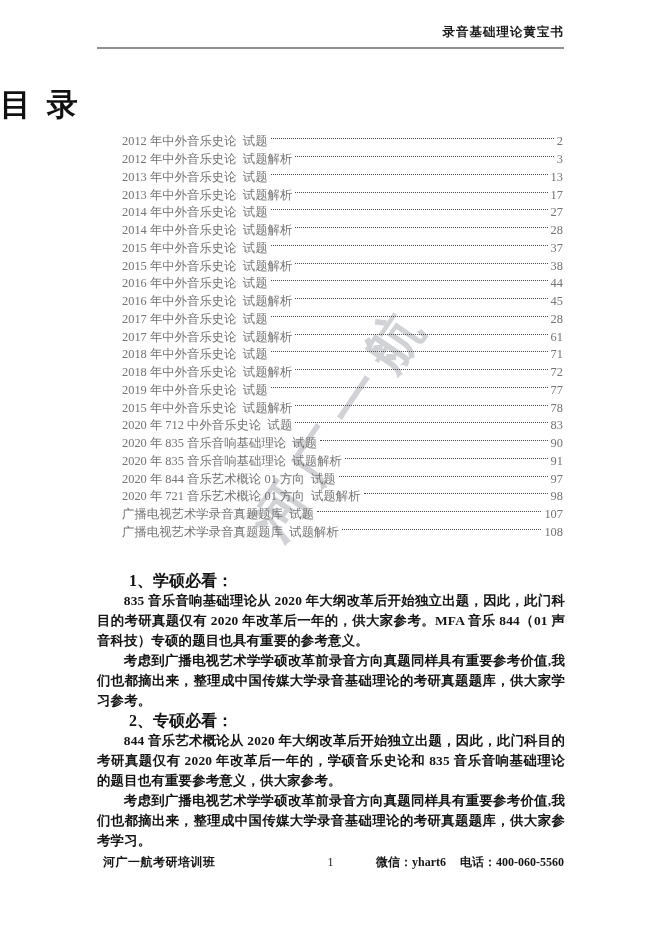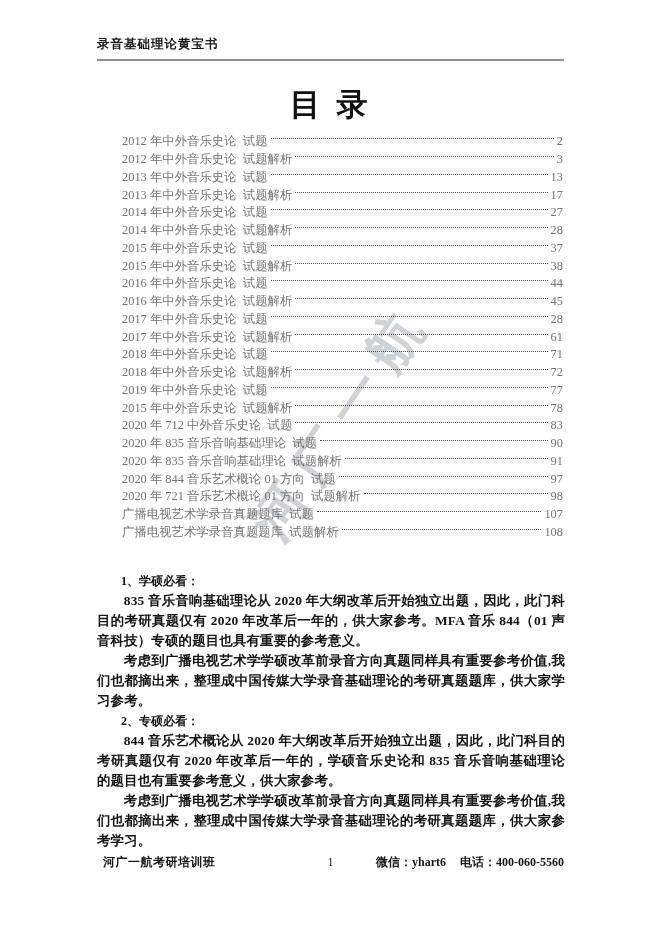--- a/index.html
+++ b/index.html
@@ -12,41 +12,41 @@
   
   .watermark{
     position:absolute;left:208px;top:390px;width:260px;
     transform:rotate(-56deg);transform-origin:center;
     font-size:54px;font-weight:bold;letter-spacing:14px;
     color:rgba(150,156,162,0.45);white-space:nowrap;
     pointer-events:none;z-index:1;
   }
 
   
-  .doc-header{position:absolute;top:36px;left:97px;right:97px;text-align:left;z-index:2;}
+  .doc-header{position:absolute;top:24px;left:97px;right:97px;text-align:right;z-index:2;}
   .doc-header-title{font-size:12.5px;font-weight:bold;letter-spacing:1px;color:#1a1a1a;}
   .doc-header-rule{margin-top:6px;border-bottom:2px solid #8f8f8f;}
 
   
   .toc-title{
-    position:absolute;top:84px;left:0;right:0;margin:0;text-align:center;
+    position:absolute;top:84px;left:0;right:0;margin:0;
     font-size:31px;font-weight:bold;letter-spacing:4px;color:#111;z-index:2;
   }
 
   
   .toc{position:absolute;top:133px;left:122px;right:98px;z-index:2;}
   .toc-row{display:flex;align-items:center;height:17.75px;font-size:12.4px;color:#737373;}
   .toc-label{white-space:pre;flex:0 0 auto;}
   .toc-leader{flex:1 1 auto;border-bottom:1.6px dotted #4a4a4a;margin:0 3px;transform:translateY(-3px);}
   .toc-page{flex:0 0 auto;}
 
   
   .notes{position:absolute;top:571px;left:97px;right:96px;z-index:2;}
   .note-heading{
-    font-size:12px;font-weight:bold;line-height:20px;text-indent:2em;color:#141414;
+    font-size:16px;font-weight:bold;line-height:20px;text-indent:2em;color:#141414;
   }
   .note-para{
     margin:0;font-size:13.4px;font-weight:bold;line-height:20px;
     text-indent:2em;text-align:justify;color:#141414;letter-spacing:0.2px;
   }
   .note-2{margin-top:0;}
 
   
   .doc-footer{position:absolute;left:0;right:0;top:852px;height:20px;font-size:12px;z-index:2;}
   .footer-left{position:absolute;left:103px;top:2px;font-weight:bold;letter-spacing:0.5px;color:#161616;}

